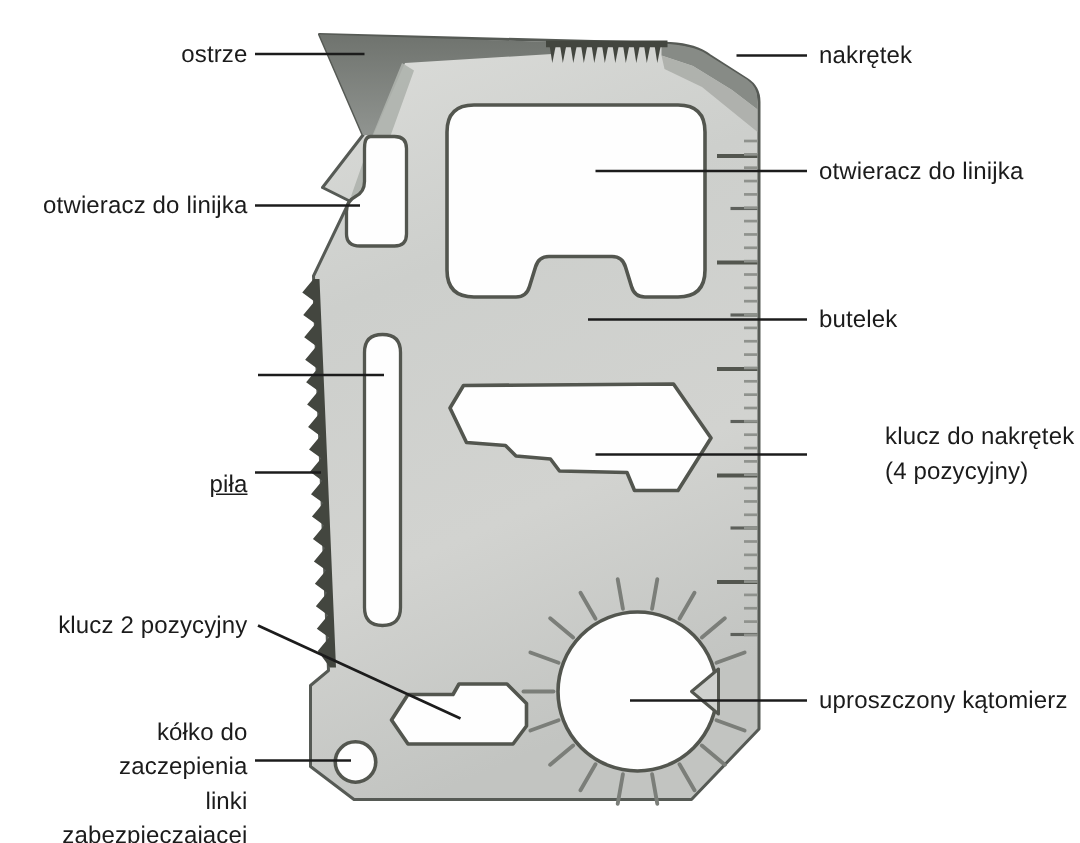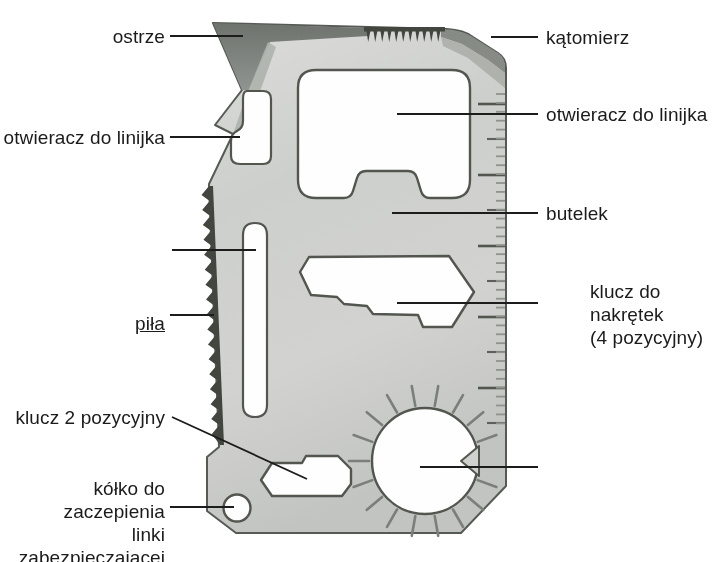--- a/index.html
+++ b/index.html
@@ -2,21 +2,21 @@
 <html><head>
 <meta charset="utf-8">
 <style>
   html,body{margin:0;padding:0;background:#fff;}
   #stage{
     position:relative;width:720px;height:562px;background:#fff;overflow:hidden;
     font-family:"Liberation Sans",sans-serif;color:#1b1b1b;
   }
   #tool-svg{position:absolute;left:0;top:0;}
   .lbl{
-    position:absolute;font-size:19px;line-height:23px;white-space:pre-line;
+    position:absolute;font-size:16px;line-height:23px;white-space:pre-line;
     letter-spacing:.1px;
   }
   .lbl.left{right:555px;text-align:right;}
   .lbl.right{left:546px;text-align:left;}
   .lbl-ostrze{top:25px;}
   .lbl-puszek{top:126px;}
   .lbl-motyl{top:227px;}
   .lbl-pila{top:312px;text-decoration:underline;}
   .lbl-klucz2{top:406px;}
   .lbl-kolko{top:477px;margin-left:20px;}
@@ -180,18 +180,19 @@
       <line x1="420" y1="467" x2="538" y2="467"></line>
     </g>
   </svg>
 
   <div class="lbl left lbl-ostrze">ostrze</div>
   <div class="lbl left lbl-puszek">otwieracz do linijka</div>
   <div class="lbl left lbl-pila">piła</div>
   <div class="lbl left lbl-klucz2">klucz 2 pozycyjny</div>
   <div class="lbl left lbl-kolko">kółko do zaczepienia
 linki zabezpieczającej</div>
-  <div class="lbl right lbl-srubokret">kątomierz</div>
+  <div class="lbl right lbl-srubokret">nakrętek</div>
   <div class="lbl right lbl-butelek">otwieracz do linijka</div>
   <div class="lbl right lbl-linijka">butelek</div>
   <div class="lbl right lbl-klucz4">klucz do nakrętek
 (4 pozycyjny)</div>
+  <div class="lbl right lbl-katomierz">uproszczony kątomierz</div>
 </div>
 
 </body></html>

